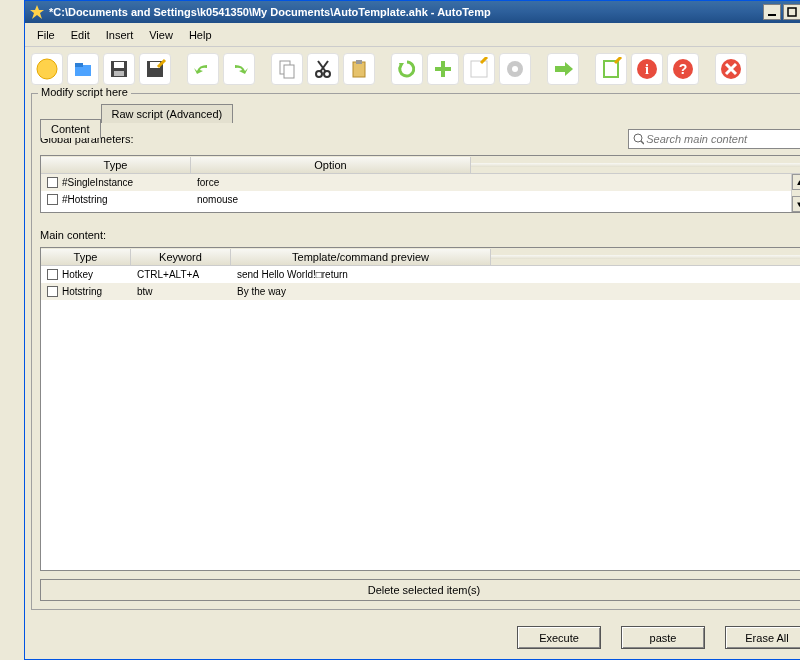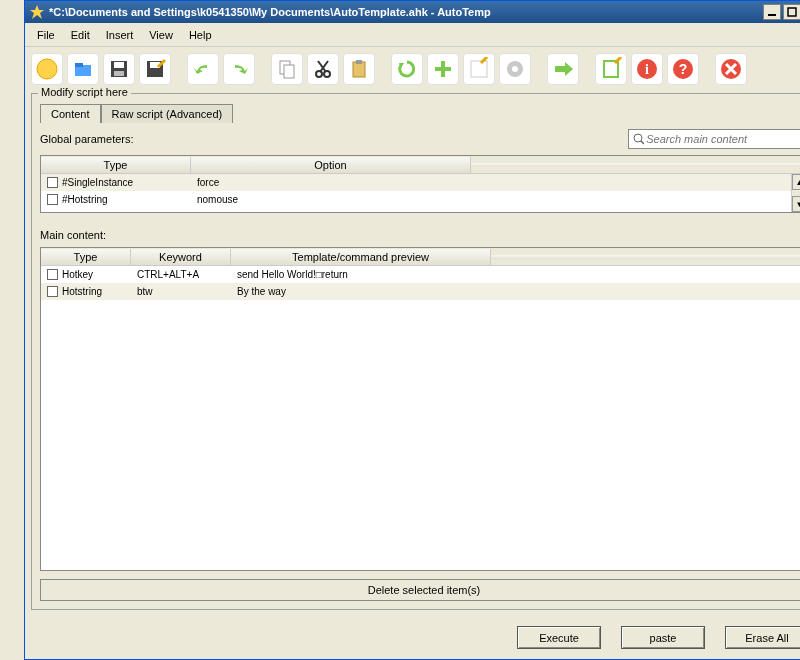--- a/index.html
+++ b/index.html
@@ -88,21 +88,21 @@
     display:flex;
     gap:0;
     margin-top:2px;
   }
   .tab {
     border:1px solid #888;
     border-bottom:none;
     padding:3px 10px;
     background:#ece9d8;
     position:relative;
-    top:2px;
+    top:17px;
     cursor:default;
   }
   .tab.active { background:#ece9d8; z-index:2; }
   .tab.inactive { background:#e3e0cf; top:2px; }
   .tabbody {
     border:1px solid #888;
     background:#ece9d8;
     flex:1;
     padding:8px;
     display:flex;

